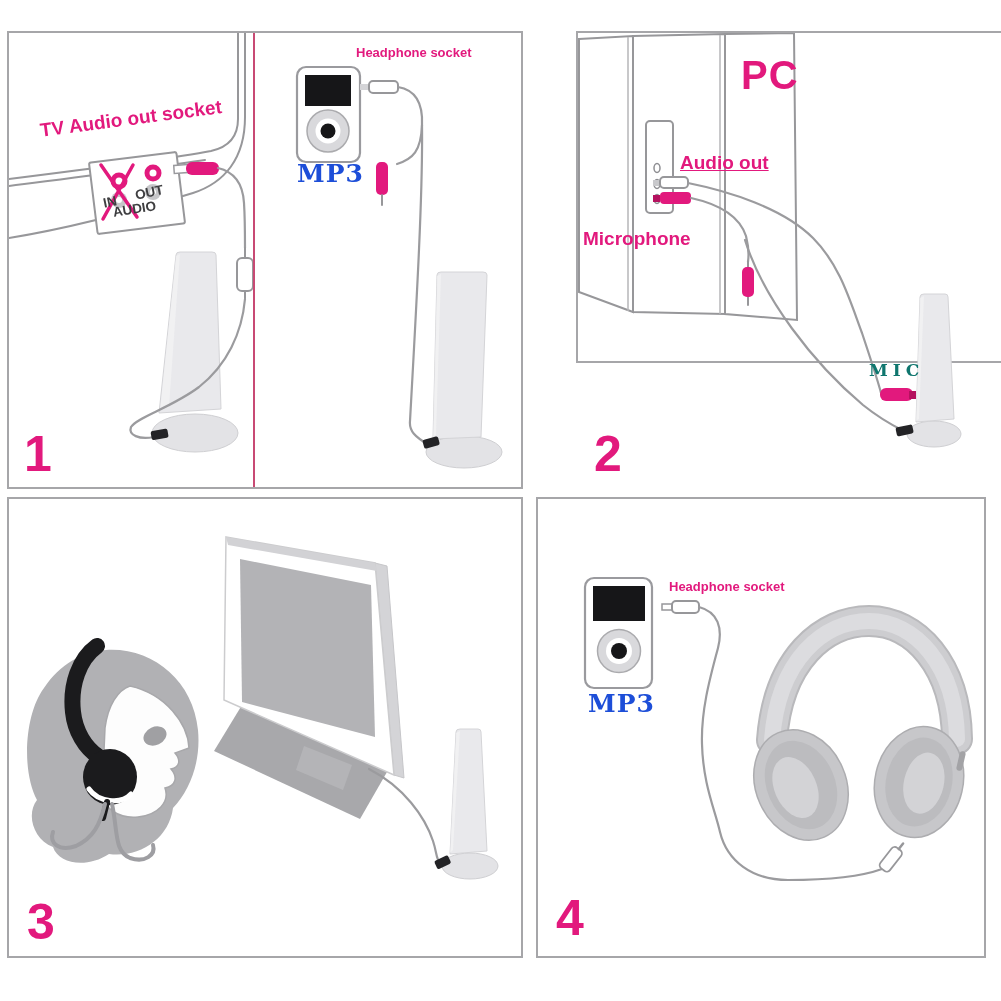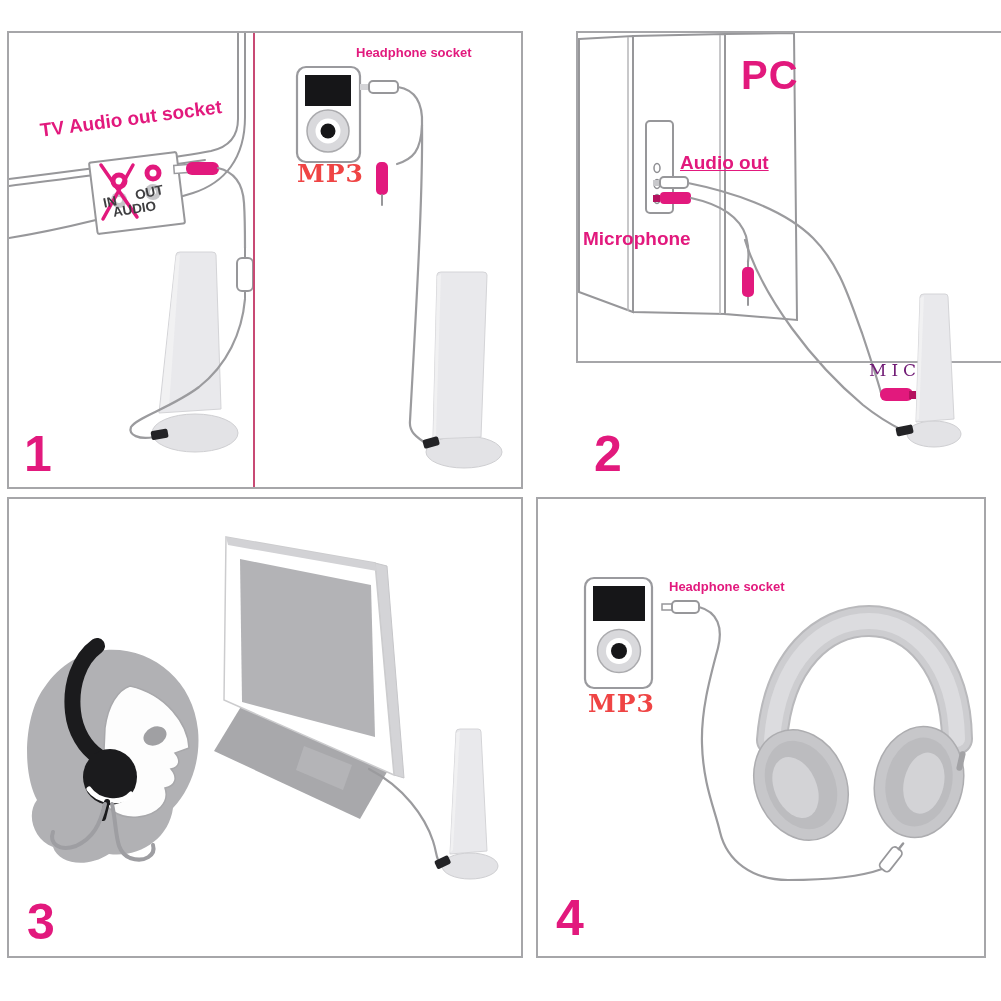--- a/index.html
+++ b/index.html
@@ -23,23 +23,23 @@
   #p3{left:7px;top:497px;width:516px;height:461px;}
   #p4{left:536px;top:497px;width:450px;height:461px;}
   .panel svg{position:absolute;left:0;top:0;}
   .divider{position:absolute;top:0;width:2px;height:100%;background:var(--divider-pink);}
   .lbl{position:absolute;white-space:nowrap;font-weight:700;color:var(--accent-pink);line-height:1;}
   .lbl.sm{font-size:13px;}
   .lbl.md{font-size:19px;}
   .lbl.pc{font-size:40px;font-weight:800;letter-spacing:1px;}
   .num{position:absolute;font-size:50px;font-weight:800;color:var(--accent-pink);line-height:1;}
   .dark{color:#3e3e40;font-size:13.5px;font-weight:700;}
-  .serif{font-family:"DejaVu Serif",serif;color:#ef4444;font-weight:700;}
+  .serif{font-family:"DejaVu Serif",serif;color:#1d4ed8;font-weight:700;}
   .mp3{font-size:25px;letter-spacing:1px;}
-  .mic{font-size:17px;letter-spacing:5px;font-weight:400;color:#701a75;}
+  .mic{font-size:17px;letter-spacing:5px;font-weight:700;color:#0f766e;}
   .rot{transform-origin:left top;}
   
   .sline{stroke:var(--line-gray);stroke-width:2;fill:none;stroke-linecap:round;}
   .cable{stroke:var(--cable-gray);stroke-width:2.2;fill:none;stroke-linecap:round;}
   .whited{fill:#fff;stroke:var(--line-gray);stroke-width:2;}
   .pink{fill:var(--accent-pink);}
   .pinkd{fill:var(--accent-pink-dark);}
   .xcross{stroke:var(--accent-pink);stroke-width:3.5;stroke-linecap:round;}
   .body{fill:var(--device-gray);stroke:#d4d4d7;stroke-width:1;}
   .base{fill:#e3e3e6;stroke:#cfcfd2;stroke-width:1;}

